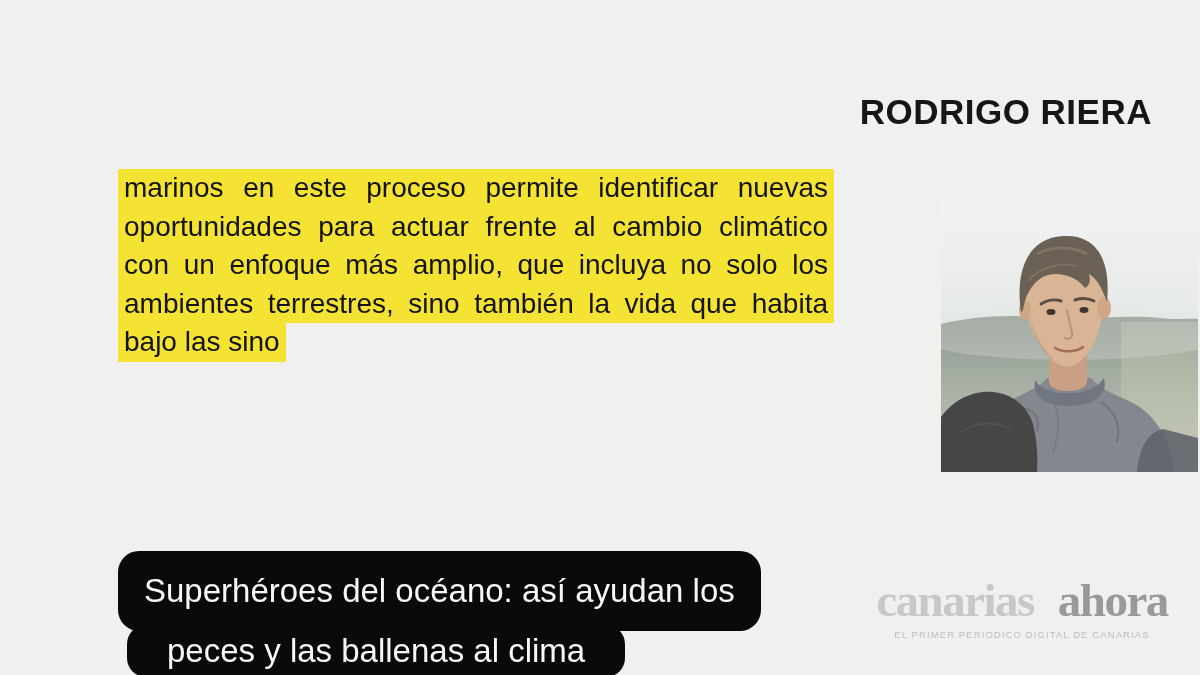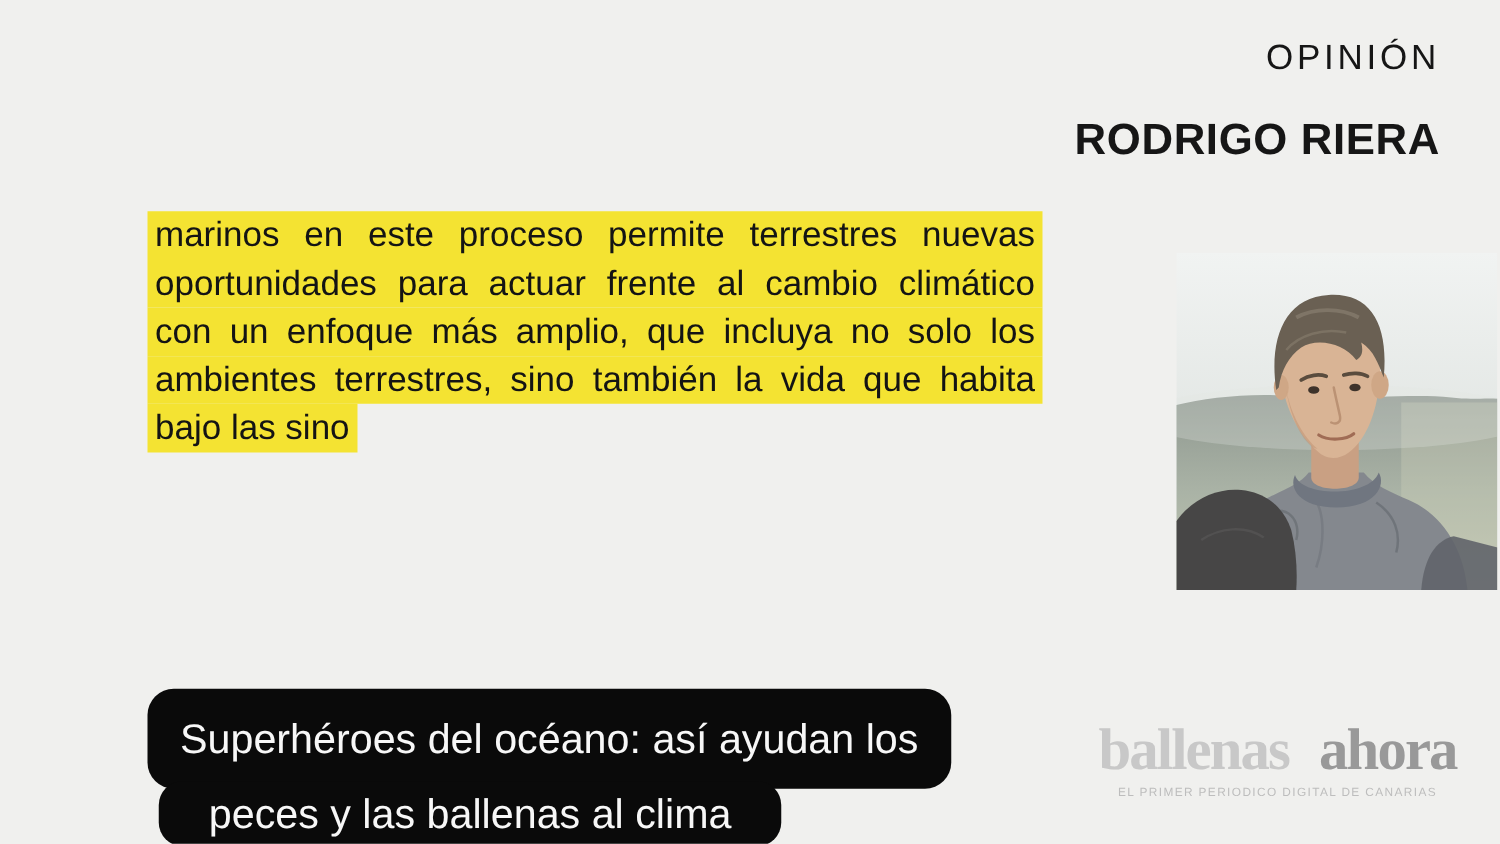--- a/index.html
+++ b/index.html
@@ -65,25 +65,24 @@
   .brand-tagline{
     margin-top:5px;font-size:9.5px;letter-spacing:1.1px;
     color:var(--tagline,#bdbdbd);white-space:nowrap;
   }
 </style>
 </head>
 <body>
 
 <div class="card">
 
-  <div class="kicker">OPINIÓN</div>
   <div class="author">RODRIGO RIERA</div>
 
   <div class="quote">
-    <div class="qline jline">marinos en este proceso permite terrestres nuevas</div>
+    <div class="qline jline">marinos en este proceso permite identificar nuevas</div>
     <div class="qline jline">oportunidades para actuar frente al cambio climático</div>
     <div class="qline jline">con un enfoque más amplio, que incluya no solo los</div>
     <div class="qline jline">ambientes terrestres, sino también la vida que habita</div>
     <div class="qline">bajo las sino</div>
   </div>
 
   <div class="photo">
     <svg viewBox="0 0 257 270" aria-hidden="true">
       <defs>
         <linearGradient id="sky" x1="0" y1="0" x2="0" y2="1">
@@ -133,17 +132,17 @@
       <path d="M114,146 C122,151 136,150 142,145" stroke="#a06c55" stroke-width="2.5" fill="none" stroke-linecap="round"></path>
     </svg>
   </div>
 
   <div class="headline">
     <div class="hl-line hl1">Superhéroes del océano: así ayudan los</div>
     <div class="hl-line hl2">peces y las ballenas al clima</div>
   </div>
 
   <div class="brand">
-    <div class="brand-word"><span class="brand-canarias">ballenas</span><span class="brand-ahora">ahora</span></div>
+    <div class="brand-word"><span class="brand-canarias">canarias</span><span class="brand-ahora">ahora</span></div>
     <div class="brand-tagline">EL PRIMER PERIODICO DIGITAL DE CANARIAS</div>
   </div>
 
 </div>
 
 </body></html>

